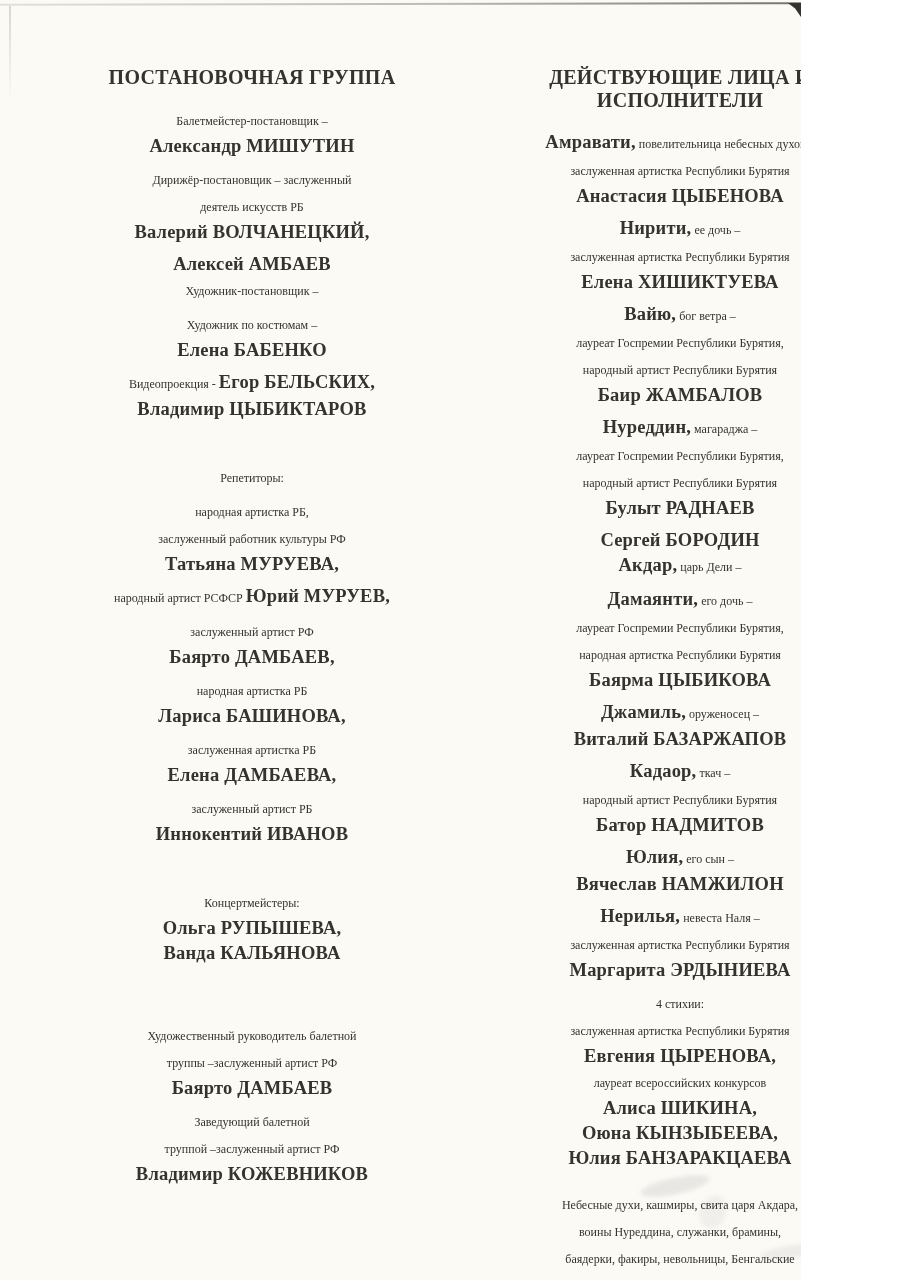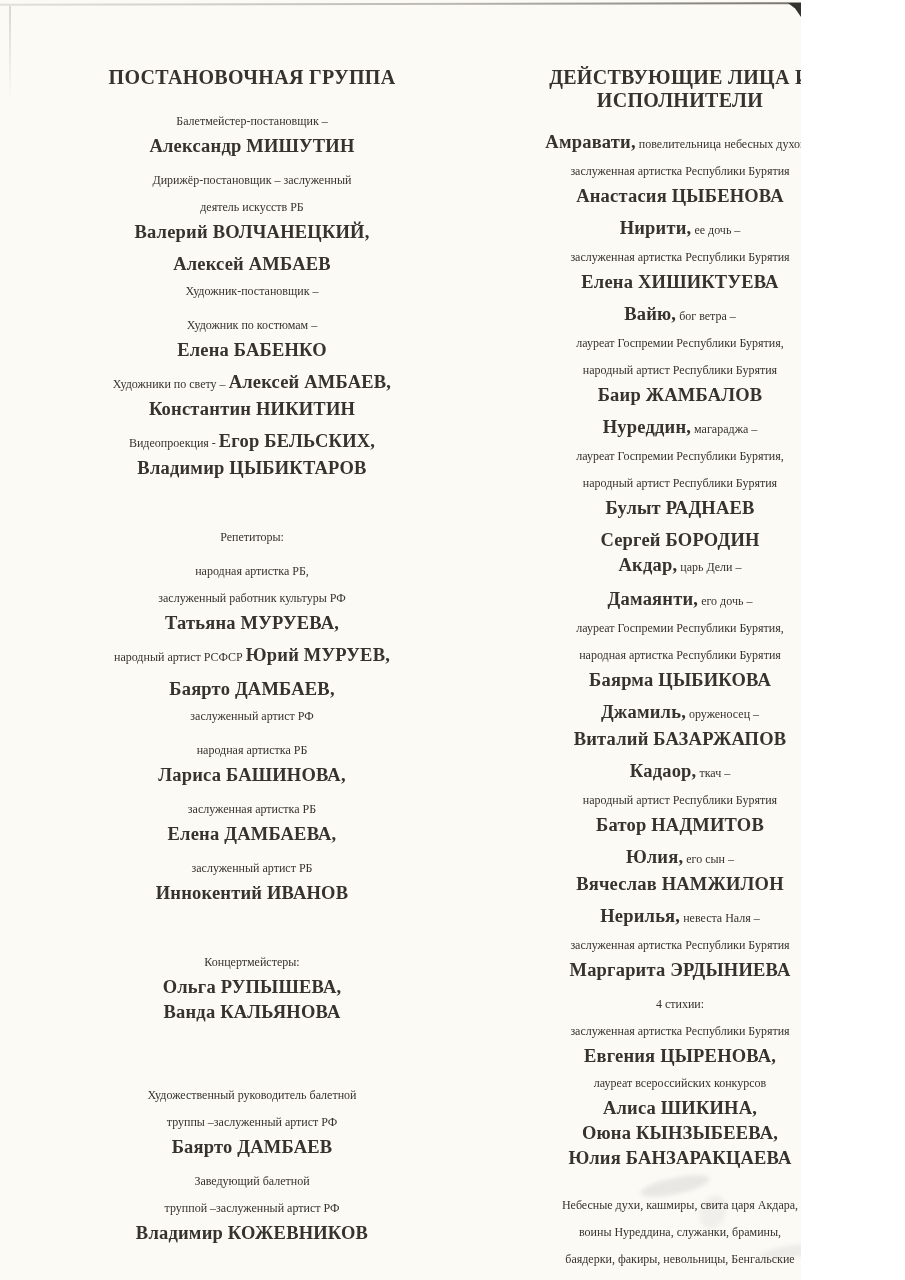--- a/index.html
+++ b/index.html
@@ -71,41 +71,37 @@
         </div>
         <div class="block">
           <div class="line"><span class="b">Алексей АМБАЕВ</span></div>
           <div class="line"><span class="r">Художник-постановщик –</span></div>
         </div>
         <div class="block">
           <div class="line"><span class="r">Художник по костюмам –</span></div>
           <div class="line"><span class="b">Елена БАБЕНКО</span></div>
         </div>
         <div class="block">
-          <div class="line"><span class="r">Художники по свету – </span><span class="b">Алексей АМБАЕВ,</span></div>
-          <div class="line"><span class="b">Константин НИКИТИН</span></div>
-        </div>
-        <div class="block">
           <div class="line"><span class="r">Видеопроекция - </span><span class="b">Егор БЕЛЬСКИХ,</span></div>
           <div class="line"><span class="b">Владимир ЦЫБИКТАРОВ</span></div>
         </div>
         <div class="block sp-lg">
           <div class="line"><span class="r">Репетиторы:</span></div>
         </div>
         <div class="block">
           <div class="line"><span class="r">народная артистка РБ,</span></div>
           <div class="line"><span class="r">заслуженный работник культуры РФ</span></div>
           <div class="line"><span class="b">Татьяна МУРУЕВА,</span></div>
         </div>
         <div class="block">
           <div class="line"><span class="r">народный артист РСФСР </span><span class="b">Юрий МУРУЕВ,</span></div>
         </div>
         <div class="block">
+          <div class="line"><span class="r">заслуженный артист РФ</span></div>
           <div class="line"><span class="b">Баярто ДАМБАЕВ,</span></div>
-          <div class="line"><span class="r">заслуженный артист РФ</span></div>
         </div>
         <div class="block">
           <div class="line"><span class="r">народная артистка РБ</span></div>
           <div class="line"><span class="b">Лариса БАШИНОВА,</span></div>
         </div>
         <div class="block">
           <div class="line"><span class="r">заслуженная артистка РБ</span></div>
           <div class="line"><span class="b">Елена ДАМБАЕВА,</span></div>
         </div>
         <div class="block">

